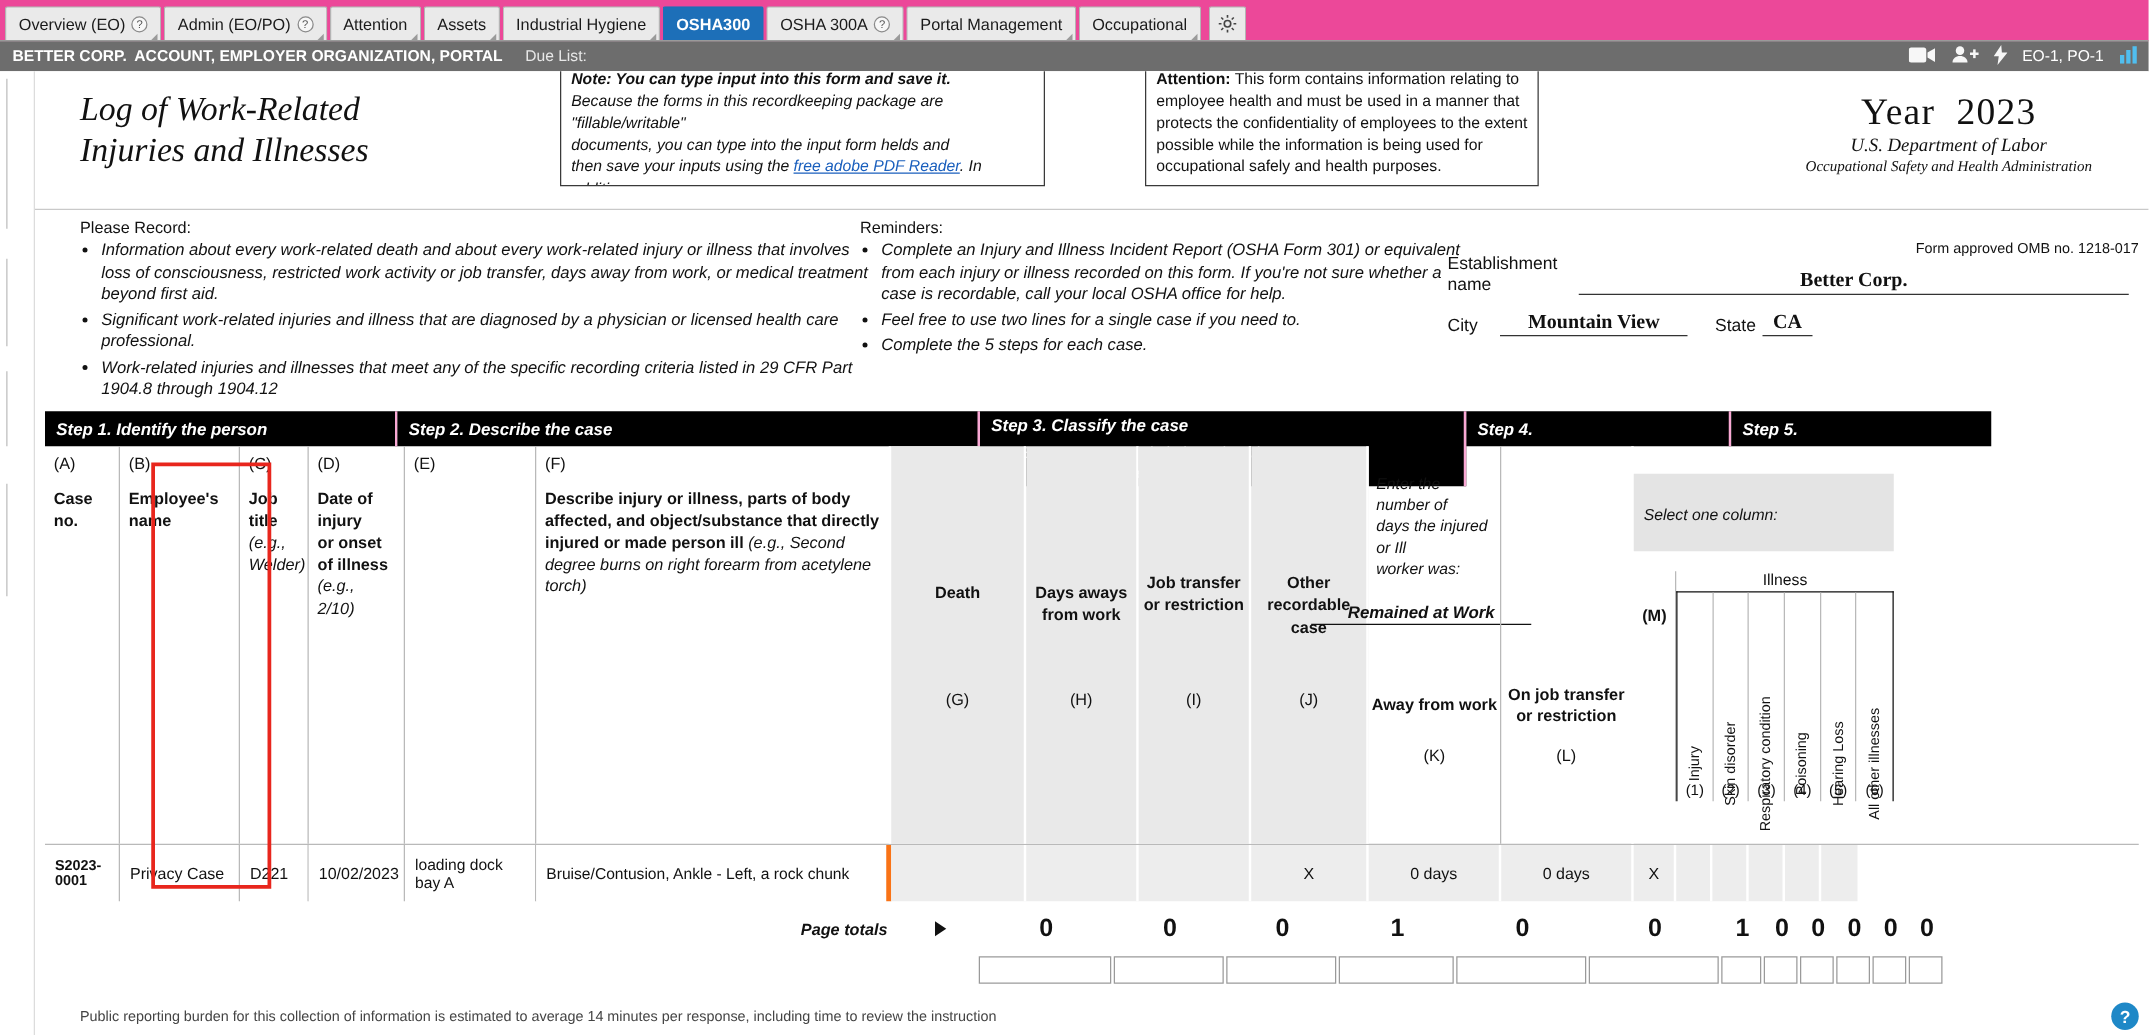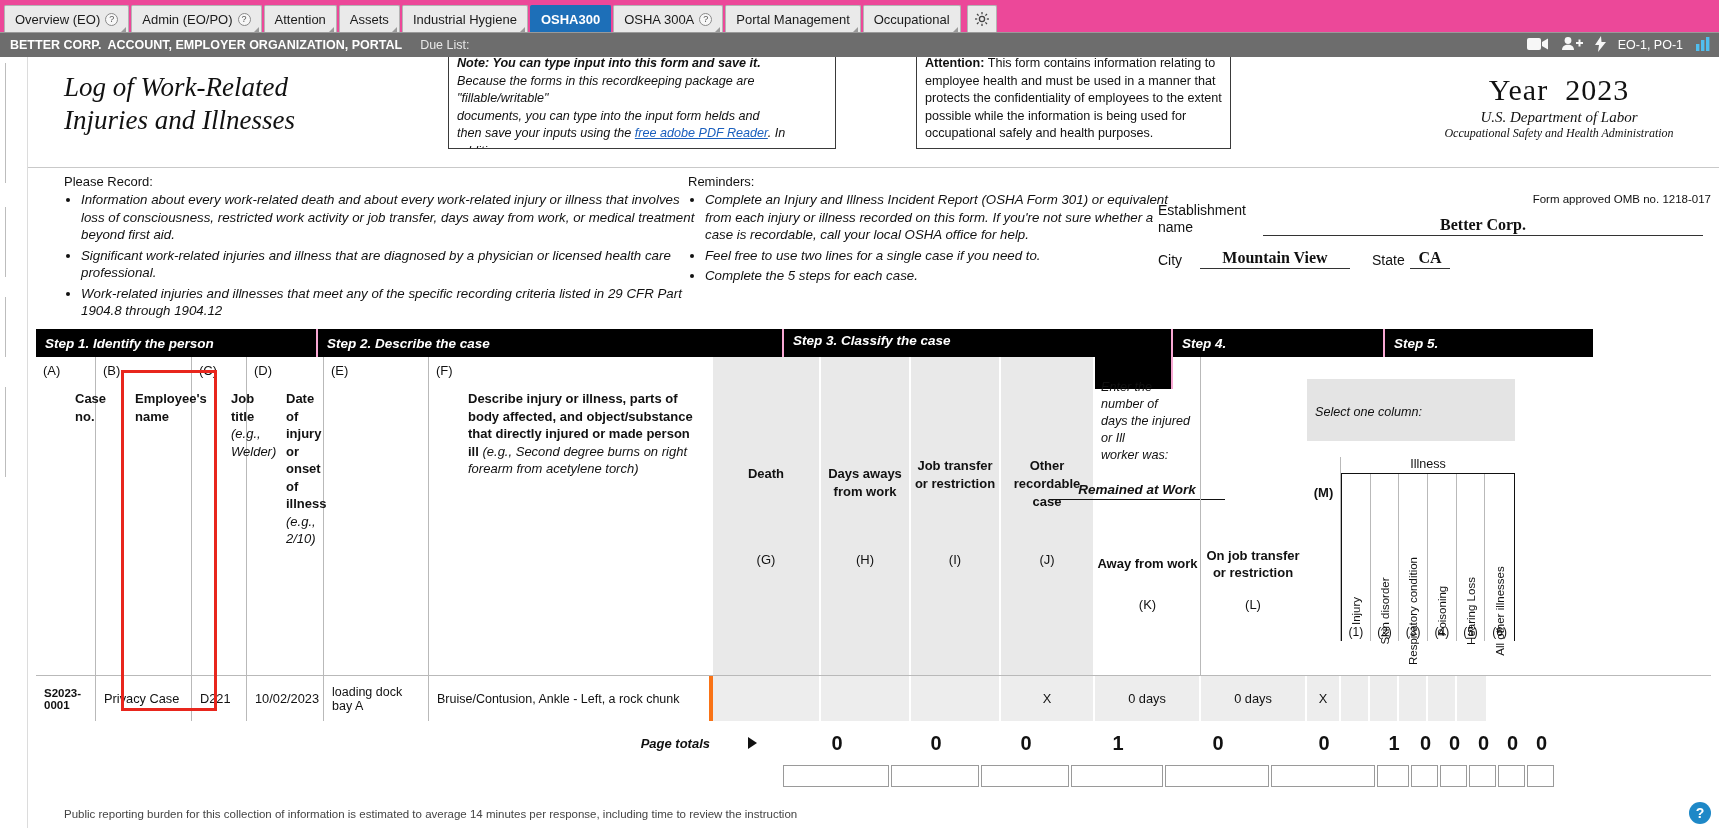--- a/index.html
+++ b/index.html
@@ -241,21 +241,21 @@
 
   .hdrrow { display:flex; }
   .col {
     border-right:1px solid #b9b9b9;
     padding:6px 7px 4px 7px;
     font-size:13px;
     color:#111;
     position:relative;
   }
   .col .letter { margin-bottom:12px; }
-  .col .ttl { font-weight:bold; line-height:17.5px;margin-left:32px; }
+  .col .ttl { font-weight:bold; line-height:17.5px; }
   .col .eg { font-style:italic; font-weight:normal; }
   .gcol {
     background:#e9e9e9;
     border-right:2px solid #ffffff;
     text-align:center;
     font-weight:bold;
     font-size:13px;
     color:#111;
     position:relative;
   }

